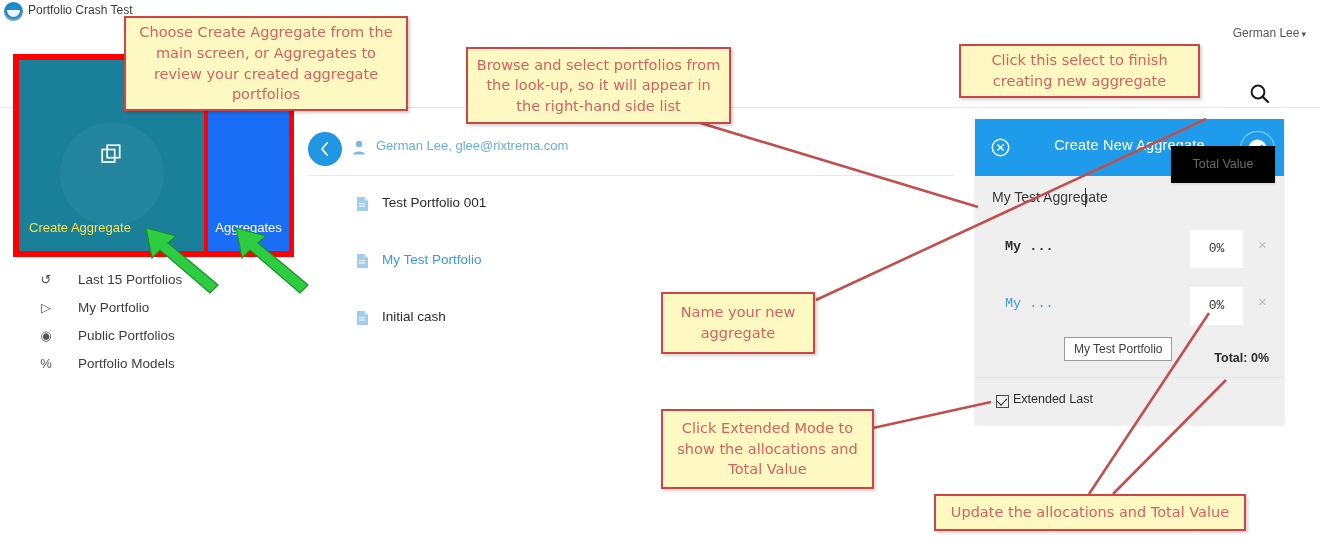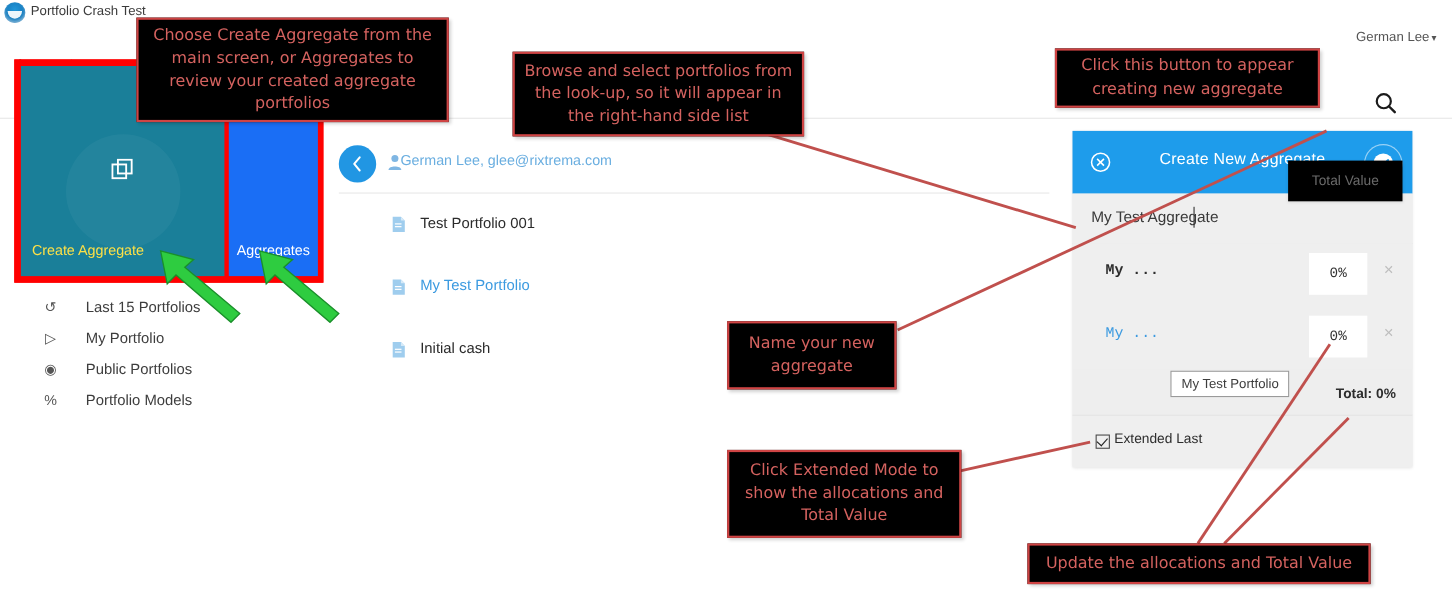--- a/index.html
+++ b/index.html
@@ -86,21 +86,21 @@
 
   
   #back-button{
     left:308px;top:132px;width:34px;height:34px;border-radius:50%;
     background:#2196e3;
   }
   #back-button svg{position:absolute;left:11px;top:9px;}
   #owner-row{left:352px;top:138px;height:22px;}
   #owner-icon{position:absolute;left:0;top:2px;width:14px;height:15px;}
   #owner-text{
-    position:absolute;left:12px;top:0;font-size:13px;color:#6aaee0;white-space:nowrap;
+    position:absolute;left:24px;top:0;font-size:13px;color:#6aaee0;white-space:nowrap;
   }
   #list-divider{left:308px;top:175px;width:646px;height:1px;background:#e8e8e8;}
   #portfolio-list{left:352px;top:193px;width:600px;}
   .pf-row{position:relative;height:57px;}
   .pf-ico{position:absolute;left:4px;top:3px;width:13px;height:16px;}
   .pf-lbl{position:absolute;left:30px;top:2px;font-size:13.5px;white-space:nowrap;}
   .pf-lbl.dark{color:#2b2b2b;}
   .pf-lbl.link{color:#3b9ae0;}
 
   
@@ -172,21 +172,21 @@
   #agg-total-value-button{
     position:absolute;left:196px;top:27px;width:104px;height:37px;background:#000000;
     box-shadow:0 1px 3px rgba(0,0,0,.12);
   }
   #agg-total-value-label{
     position:absolute;left:0;right:0;top:11px;text-align:center;font-size:12.5px;color:#6a6a6a;
   }
 
   
   .callout{
-    position:absolute;background:#000000;border:2.5px solid #cf4444;
+    position:absolute;background:#fef9c3;border:2.5px solid #cf4444;
     box-sizing:border-box;display:flex;align-items:center;justify-content:center;
     box-shadow:2px 2px 3px rgba(0,0,0,.18);
   }
   .callout span{
     display:block;text-align:center;color:#d4625f;
     font-family:"DejaVu Sans","Liberation Sans",sans-serif;
     font-size:14.5px;line-height:1.42;padding:0 8px;
   }
   #callout-1{left:124px;top:16px;width:284px;height:95px;}
   #callout-2{left:436px;top:47px;width:265px;height:77px;margin-left:30px;}
@@ -367,21 +367,21 @@
   </g>
 </svg>
 
 <div class="callout" id="callout-1">
     <span>Choose Create Aggregate from the main screen, or Aggregates to review your created aggregate portfolios</span>
   </div>
 <div class="callout" id="callout-2">
     <span>Browse and select portfolios from the look-up, so it will appear in the right-hand side list</span>
   </div>
 <div class="callout" id="callout-3">
-    <span>Click this button to appear creating new aggregate</span>
+    <span>Click this select to finish creating new aggregate</span>
   </div>
 <div class="callout" id="callout-4">
     <span>Name your new aggregate</span>
   </div>
 <div class="callout" id="callout-5">
     <span>Click Extended Mode to show the allocations and Total Value</span>
   </div>
 <div class="callout" id="callout-6">
     <span>Update the allocations and Total Value</span>
   </div>

